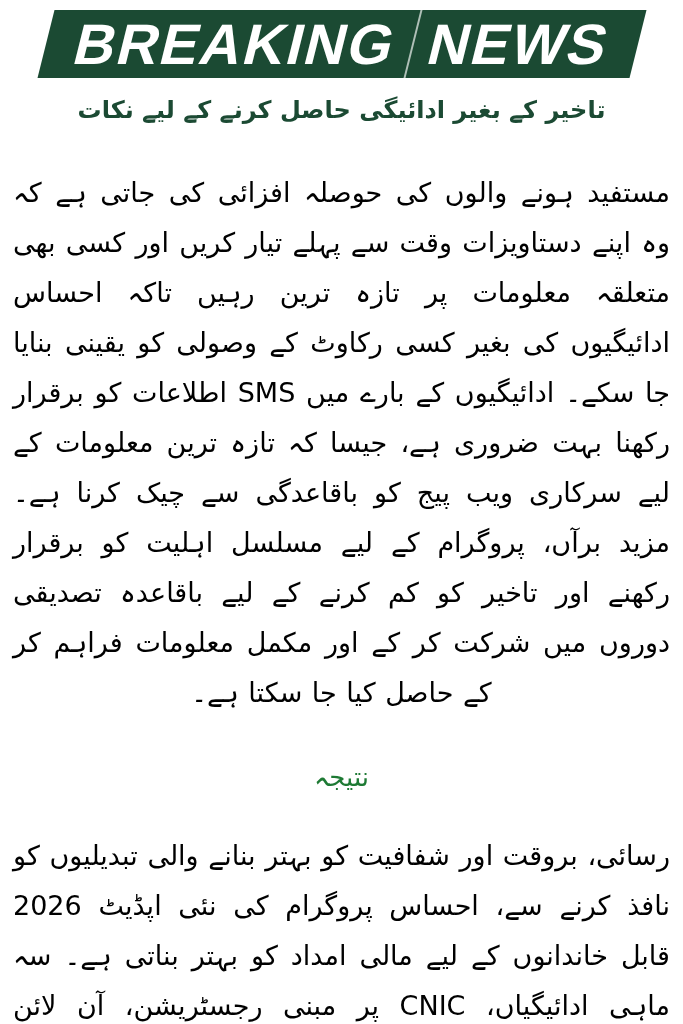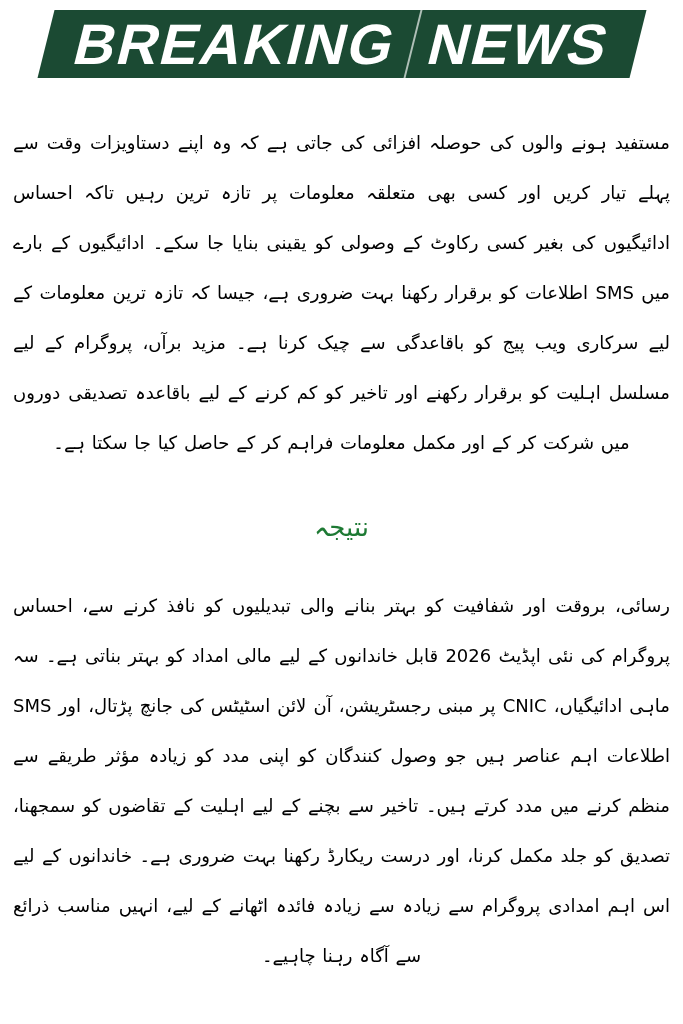--- a/index.html
+++ b/index.html
@@ -53,21 +53,21 @@
     color: #1b4a33;
     font-size: 24px;
     font-weight: bold;
     margin: 14px 12px 0 12px;
     line-height: 1.5;
   }
   
   .body-para {
     direction: rtl;
     margin: 40px 13px 0 13px;
-    font-size: 18px;
+    font-size: 27px;
     line-height: 50px;
     text-align: justify;
     text-align-last: center;
     color: #000000;
     word-spacing: 1px;
   }
   .body-para.second {
     margin-top: 34px;
   }
   
@@ -85,20 +85,21 @@
 <body>
 
 <div class="page">
 
   <div class="banner">
     <span class="banner-word">BREAKING</span>
     <span class="banner-divider"></span>
     <span class="banner-word">NEWS</span>
   </div>
 
+  <h1 class="subtitle">تاخیر کے بغیر ادائیگی حاصل کرنے کے لیے نکات</h1>
 
   <p class="body-para">مستفید ہونے والوں کی حوصلہ افزائی کی جاتی ہے کہ وہ اپنے دستاویزات وقت سے پہلے تیار کریں اور کسی بھی متعلقہ معلومات پر تازہ ترین رہیں تاکہ احساس ادائیگیوں کی بغیر کسی رکاوٹ کے وصولی کو یقینی بنایا جا سکے۔ ادائیگیوں کے بارے میں SMS اطلاعات کو برقرار رکھنا بہت ضروری ہے، جیسا کہ تازہ ترین معلومات کے لیے سرکاری ویب پیج کو باقاعدگی سے چیک کرنا ہے۔ مزید برآں، پروگرام کے لیے مسلسل اہلیت کو برقرار رکھنے اور تاخیر کو کم کرنے کے لیے باقاعدہ تصدیقی دوروں میں شرکت کر کے اور مکمل معلومات فراہم کر کے حاصل کیا جا سکتا ہے۔</p>
 
   <h2 class="conclusion">نتیجہ</h2>
 
   <p class="body-para second">رسائی، بروقت اور شفافیت کو بہتر بنانے والی تبدیلیوں کو نافذ کرنے سے، احساس پروگرام کی نئی اپڈیٹ 2026 قابل خاندانوں کے لیے مالی امداد کو بہتر بناتی ہے۔ سہ ماہی ادائیگیاں، CNIC پر مبنی رجسٹریشن، آن لائن اسٹیٹس کی جانچ پڑتال، اور SMS اطلاعات اہم عناصر ہیں جو وصول کنندگان کو اپنی مدد کو زیادہ مؤثر طریقے سے منظم کرنے میں مدد کرتے ہیں۔ تاخیر سے بچنے کے لیے اہلیت کے تقاضوں کو سمجھنا، تصدیق کو جلد مکمل کرنا، اور درست ریکارڈ رکھنا بہت ضروری ہے۔ خاندانوں کے لیے اس اہم امدادی پروگرام سے زیادہ سے زیادہ فائدہ اٹھانے کے لیے، انہیں مناسب ذرائع سے آگاہ رہنا چاہیے۔</p>
 
 </div>
 
 </body></html>

